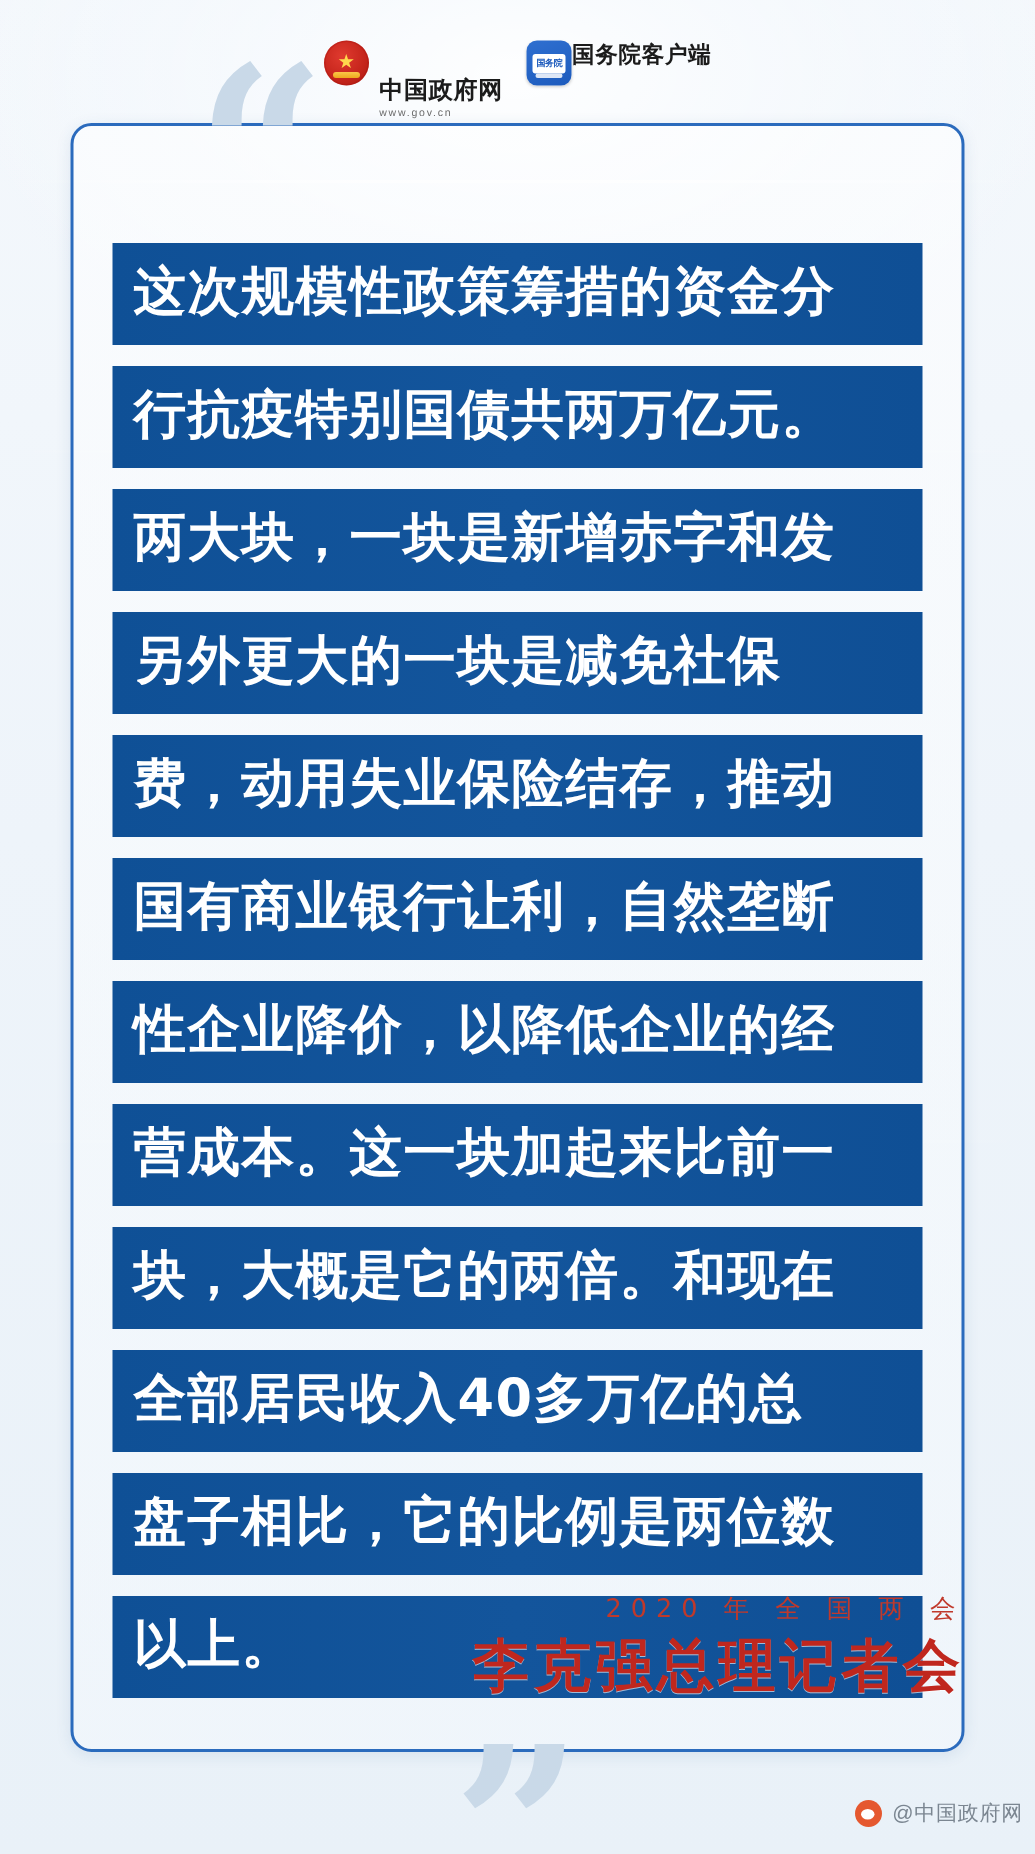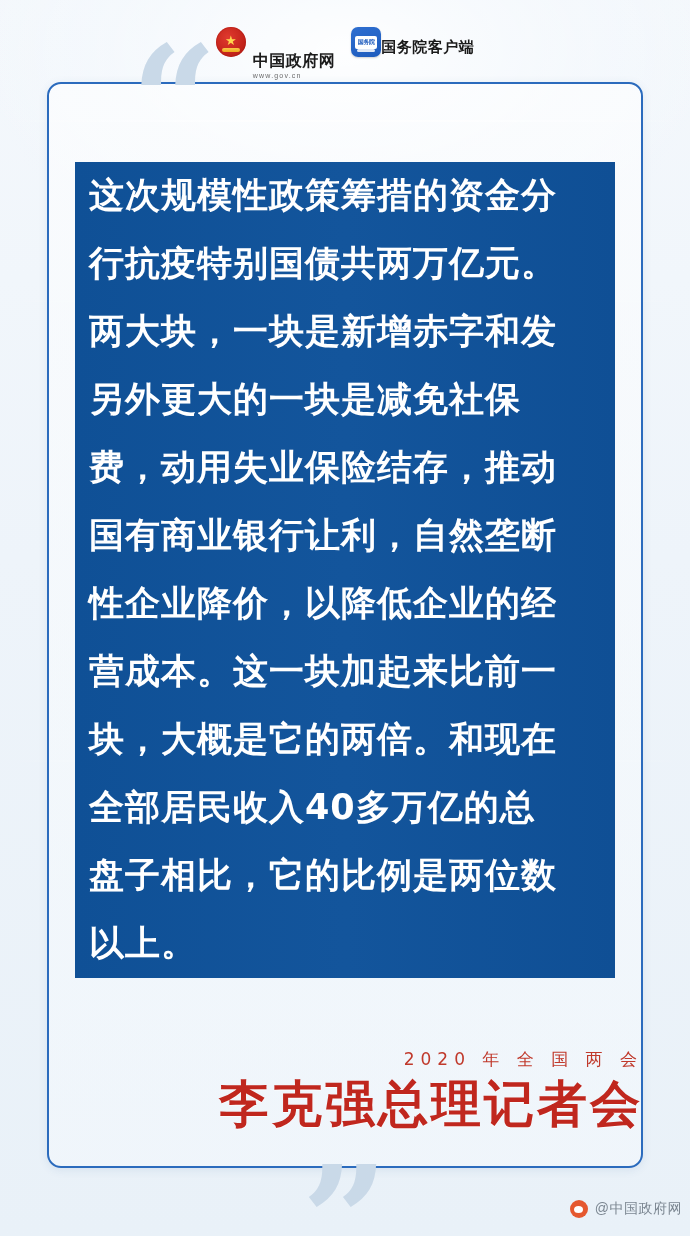--- a/index.html
+++ b/index.html
@@ -94,21 +94,21 @@
     letter-spacing: .5px;
   }
   .brand-en {
     font-size: 7px;
     color: #6b6b6b;
     letter-spacing: 1.2px;
     margin-top: 3px;
   }
   .app {
     display: flex;
-    align-items: flex-end;
+    align-items: flex-start;
     gap: 0;
   }
   .app-badge {
     width: 30px;
     height: 30px;
     border-radius: 7px;
     background: linear-gradient(160deg, #2f6fd0 0%, #1d5bbd 100%);
     position: relative;
     display: flex;
     align-items: center;
@@ -184,21 +184,21 @@
     left: 28px;
     right: 28px;
   }
   .line {
     background: linear-gradient(90deg, #0f5096 0%, #13559c 50%, #0f4f95 100%);
     color: #ffffff;
     font-size: 35px;
     font-weight: 700;
     line-height: 1;
     padding: 16px 14px 17px;
-    margin-bottom: 0;
+    margin-bottom: 14px;
     letter-spacing: 1px;
     white-space: nowrap;
     font-family: "DejaVu Sans", "Liberation Sans", sans-serif;
   }
   .line:last-child { margin-bottom: 0; }
 
   
   .card-footer {
     position: absolute;
     left: 0; right: 0;
@@ -206,21 +206,21 @@
     text-align: right;
   }
   .footer-year {
     font-size: 17px;
     color: #c0392b;
     letter-spacing: 6px;
     margin-bottom: 6px;
     font-family: "DejaVu Sans", "Liberation Sans", sans-serif;
   }
   .footer-title {
-    font-size: 50px;
+    font-size: 38px;
     font-weight: 700;
     color: #c0271e;
     letter-spacing: 3px;
     line-height: 1.1;
     font-family: "DejaVu Sans", "Liberation Sans", sans-serif;
     text-shadow: 0 1px 0 rgba(255,255,255,.6);
   }
 
   
   .bottom-bar {

